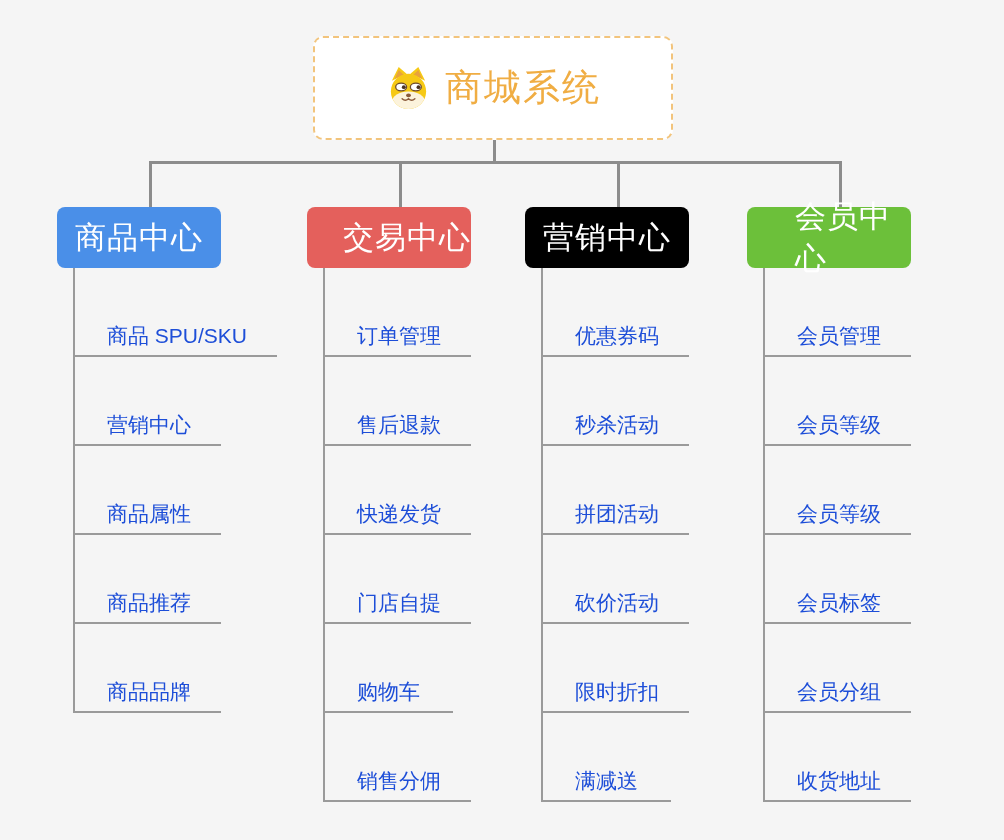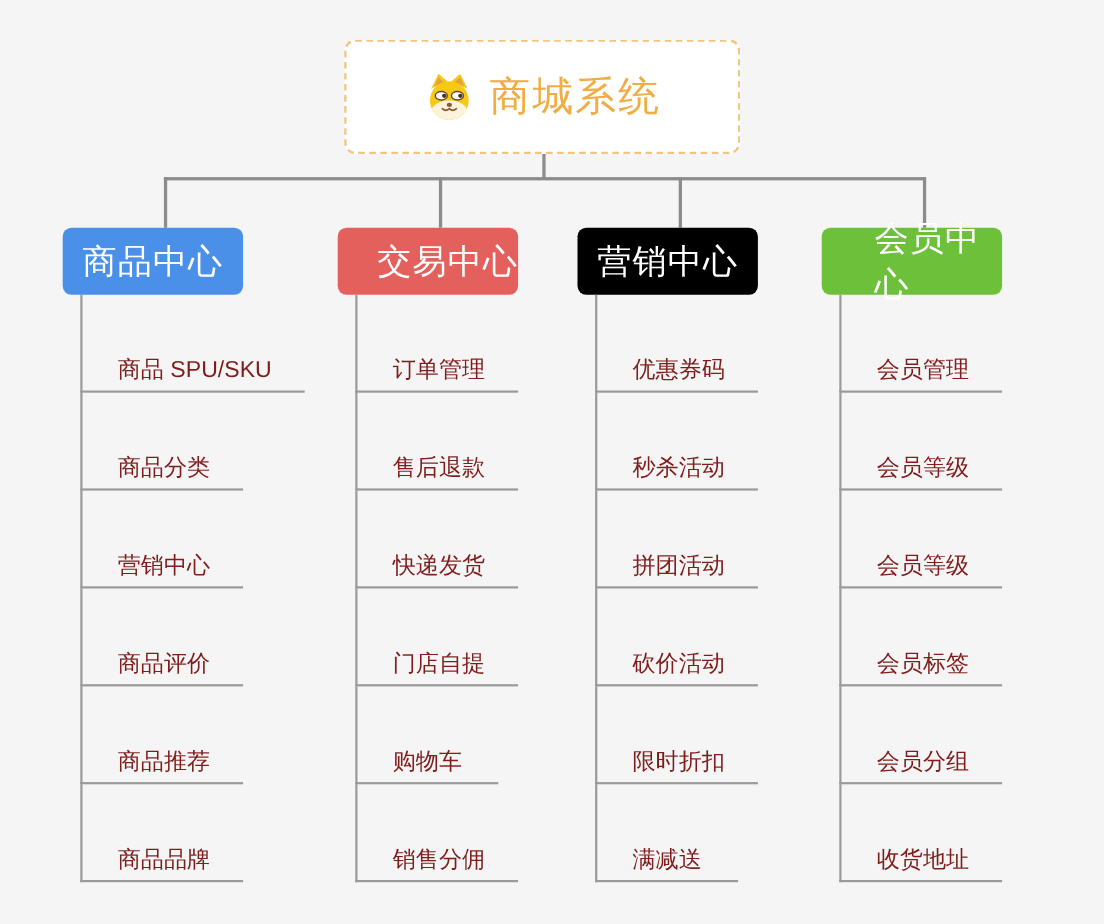--- a/index.html
+++ b/index.html
@@ -65,21 +65,21 @@
   .child-item{
     box-sizing:border-box;
     height:89px;
     width:max-content;
     min-width:130px;
     border-left:2px solid #9a9a9a;
     border-bottom:2px solid #9a9a9a;
     padding:0 30px 5px 32px;
     display:flex;align-items:flex-end;
     font-size:21px;
-    color:#7f1d1d;
+    color:#1d4ed8;
     white-space:nowrap;
   }
 </style>
 </head>
 <body>
 
 <div class="canvas">
 
   <div class="root-node">
     <span class="dog">
@@ -114,23 +114,22 @@
   <div class="line hbar"></div>
 
   <div id="branches">
     <div class="branch">
       <div class="drop"></div>
       <div class="branch-header" style="background: rgb(74, 143, 232);">
         <span class="branch-label">商品中心</span>
       </div>
       <ul class="children">
           <li class="child-item">商品 SPU/SKU</li>
-          <li class="child-item">商品分类</li>
           <li class="child-item">营销中心</li>
-          <li class="child-item">商品评价</li>
+          <li class="child-item">商品属性</li>
           <li class="child-item">商品推荐</li>
           <li class="child-item">商品品牌</li>
         </ul>
     </div>
 
     <div class="branch">
       <div class="drop"></div>
       <div class="branch-header" style="background: rgb(228, 96, 92); justify-content: flex-end;">
         <span class="branch-label">交易中心</span>
       </div>

